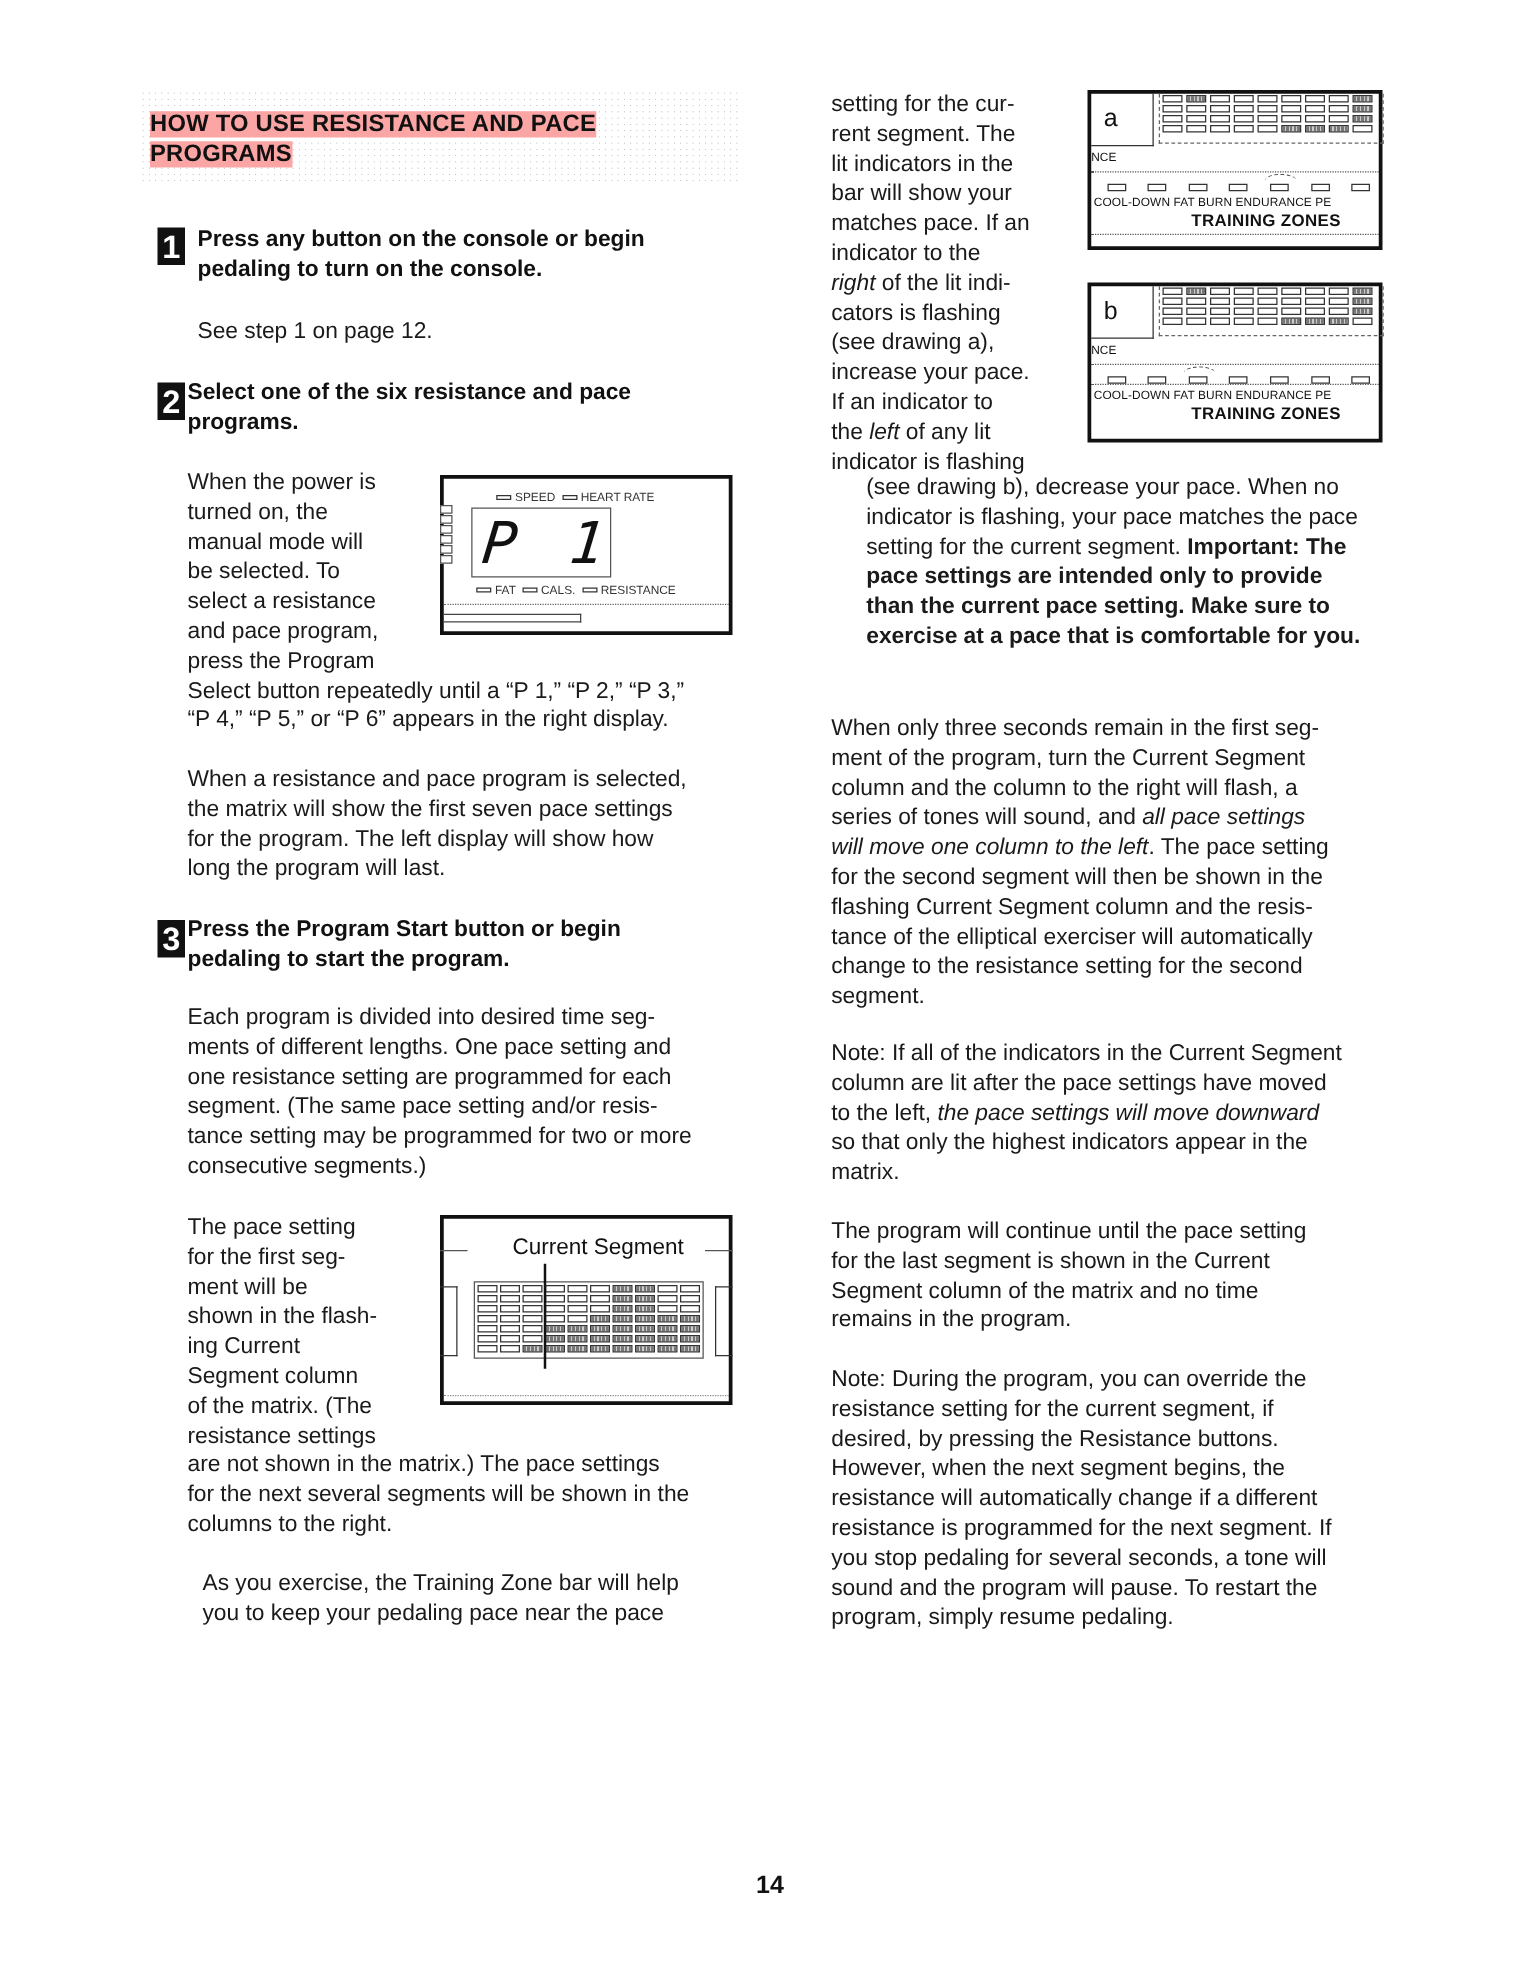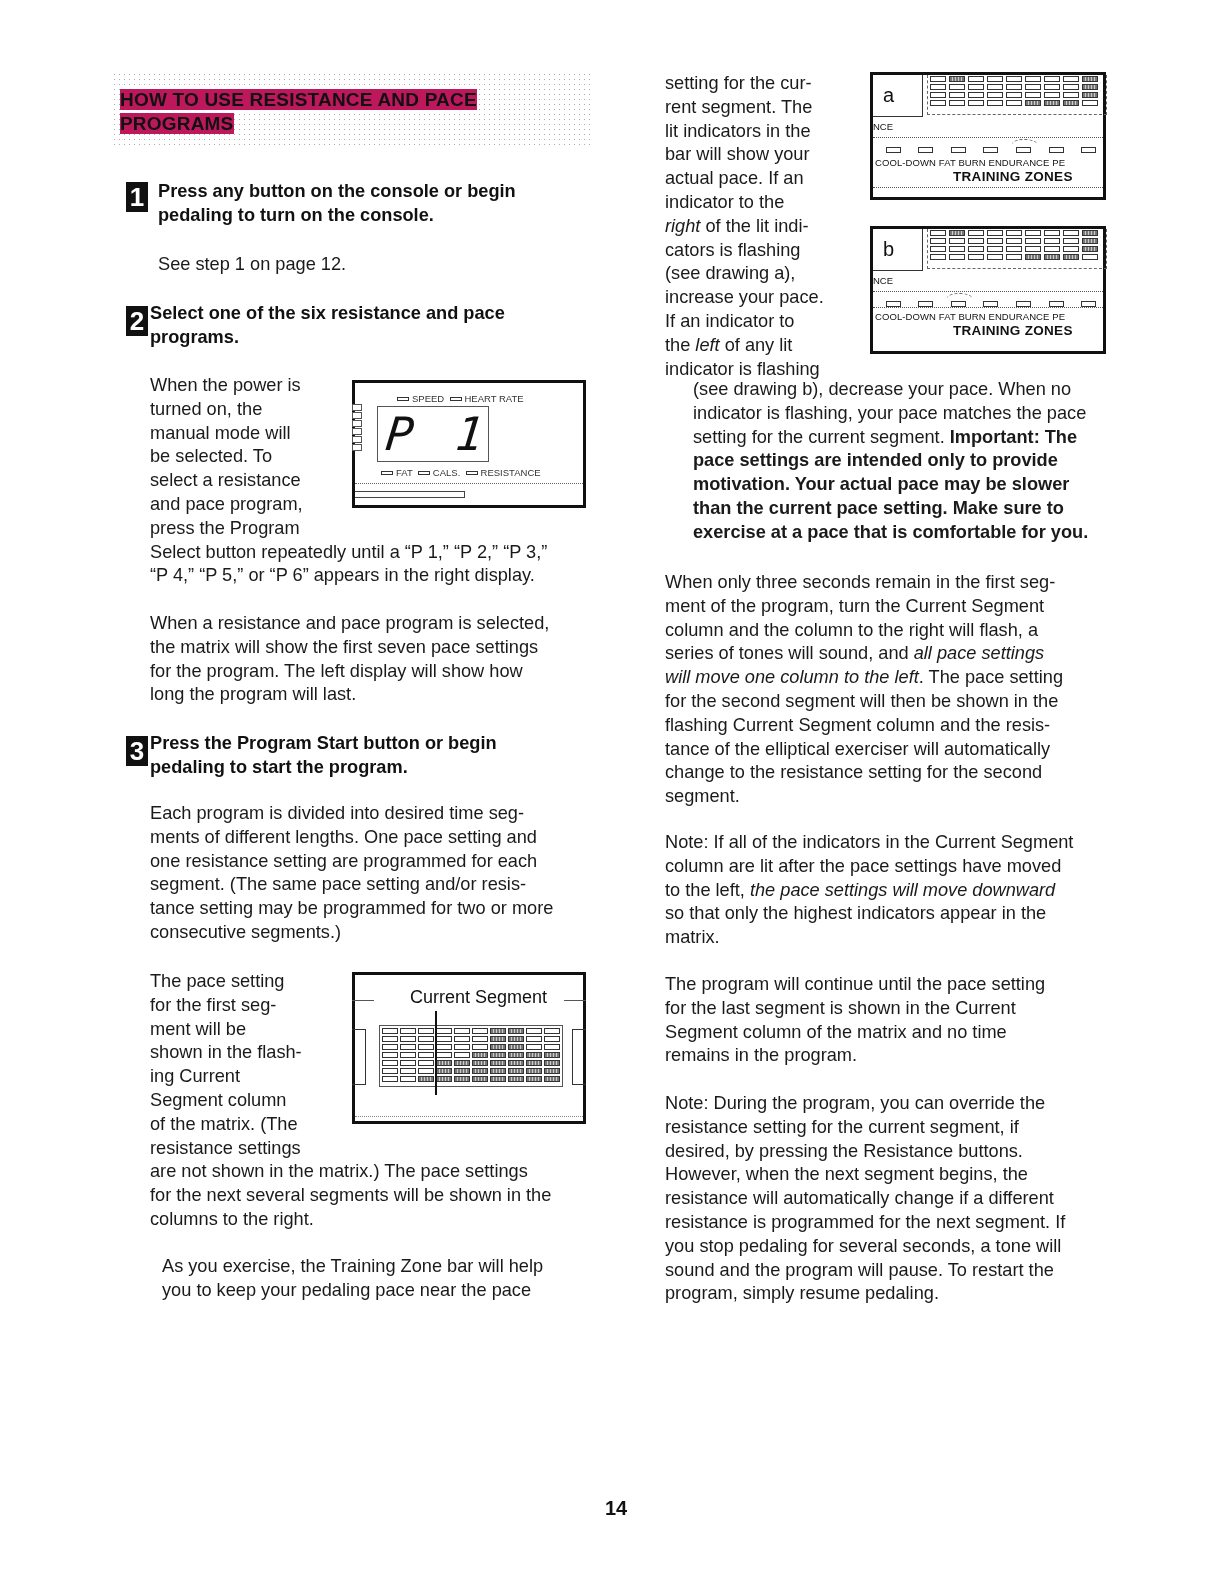--- a/index.html
+++ b/index.html
@@ -6,21 +6,21 @@
   body { width: 1224px; height: 1584px; background: #fff; position: relative; font-family: "Liberation Sans", sans-serif; color: #111; overflow: hidden; }
   .abs { position: absolute; }
   .txt { font-size: 18.2px; line-height: 23.8px; color: #1a1a1a; }
   .bold { font-weight: bold; }
   .it { font-style: italic; }
 
   
   .title-box { left: 112px; top: 72px; width: 482px; height: 74px;
     background-image: radial-gradient(#aaa 0.6px, transparent 0.7px); background-size: 5px 5px; }
   .title-text { left: 120px; top: 88px; font-size: 19px; font-weight: bold; line-height: 24px; letter-spacing: 0.2px; color: #111; }
-  .title-text span { background: #be185d; }
+  .title-text span { background: #fca5a5; }
 
   
   .badge { width: 22px; height: 30px; background: #111; color: #fff; font-weight: bold; font-size: 26px; line-height: 30px; text-align: center; }
   .step-head { font-size: 18.2px; line-height: 23.8px; font-weight: bold; color: #111; }
 
   
   .console { left: 352px; top: 380px; width: 234px; height: 128px; border: 3px solid #111; border-top-width: 3px; }
   .console .lbl { position: absolute; font-size: 9.5px; color: #333; white-space: nowrap; }
   .led { display: inline-block; width: 12px; height: 4px; border: 1px solid #333; margin-right: 3px; vertical-align: middle; }
   .seg-disp { position: absolute; left: 22px; top: 23px; width: 112px; height: 56px; border: 1px solid #555; }
@@ -252,21 +252,21 @@
 <div class="abs txt" style="left:150px; top:1255px;margin-left:12px;">
   <div>As you exercise, the Training Zone bar will help</div>
   <div>you to keep your pedaling pace near the pace</div>
 </div>
 
 <div class="abs txt" style="left:665px; top:72px; width:190px;">
   <div>setting for the cur-</div>
   <div>rent segment. The</div>
   <div>lit indicators in the</div>
   <div>bar will show your</div>
-  <div>actual pace. If an</div>
+  <div>matches pace. If an</div>
   <div>indicator to the</div>
   <div><span class="it">right</span><span> of the lit indi-</span></div>
   <div>cators is flashing</div>
   <div>(see drawing a),</div>
   <div>increase your pace.</div>
   <div>If an indicator to</div>
   <div><span>the </span><span class="it">left</span><span> of any lit</span></div>
   <div>indicator is flashing</div>
 </div>
 
@@ -396,21 +396,20 @@
   </div>
   <div class="zlabels">COOL-DOWN  FAT BURN  ENDURANCE  PE</div>
   <div class="zhead">TRAINING ZONES</div>
 </div>
 
 <div class="abs txt" style="left:693px; top:378px; width:450px;">
   <div>(see drawing b), decrease your pace. When no</div>
   <div>indicator is flashing, your pace matches the pace</div>
   <div><span>setting for the current segment. </span><span class="bold">Important: The</span></div>
   <div class="bold">pace settings are intended only to provide</div>
-  <div class="bold">motivation. Your actual pace may be slower</div>
   <div class="bold">than the current pace setting. Make sure to</div>
   <div class="bold">exercise at a pace that is comfortable for you.</div>
 </div>
 
 <div class="abs txt" style="left:665px; top:571px; width:450px;">
   <div>When only three seconds remain in the first seg-</div>
   <div>ment of the program, turn the Current Segment</div>
   <div>column and the column to the right will flash, a</div>
   <div><span>series of tones will sound, and </span><span class="it">all pace settings</span></div>
   <div><span class="it">will move one column to the left</span><span>. The pace setting</span></div>

